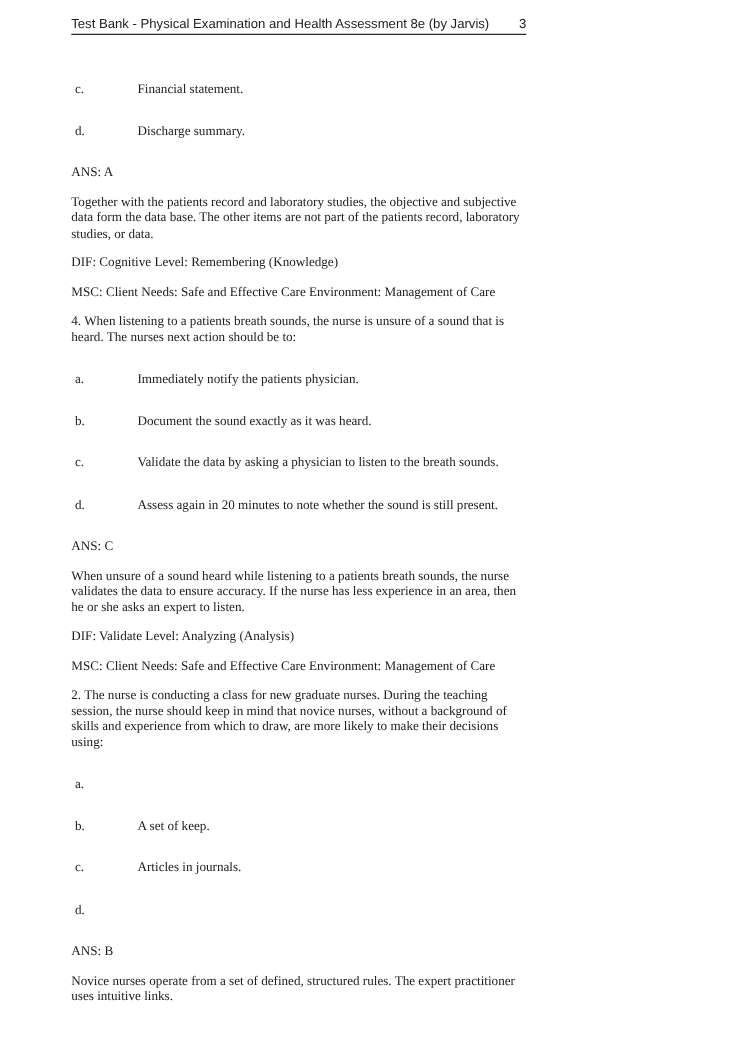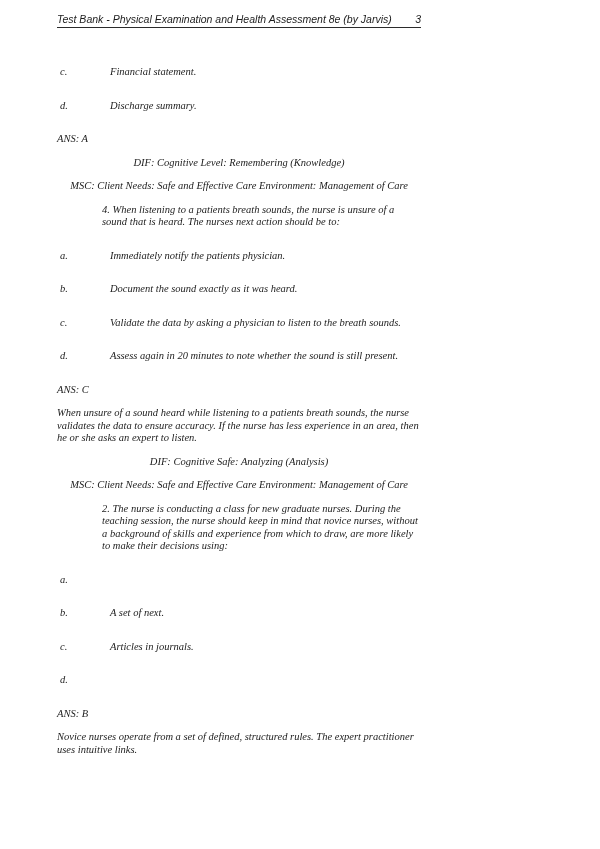--- a/index.html
+++ b/index.html
@@ -7,21 +7,20 @@
   .page {
     width: 476px;
     height: 849px;
     background: #ffffff;
     position: relative;
     overflow: hidden;
     font-family: "Liberation Serif", serif;
     font-size: 10.5px;
     line-height: 12.5px;
     color: #1c1c1c;
-    font-style: italic;
   }
   .header {
     position: absolute;
     top: 13px;
     left: 57px;
     right: 55px;
     display: flex;
     justify-content: space-between;
     align-items: flex-end;
     border-bottom: 1px solid #2b2b2b;
@@ -37,24 +36,24 @@
     left: 57px;
     right: 55px;
   }
   .option {
     display: flex;
     margin-bottom: 21px;
     padding-left: 3px;
   }
   .option .letter { flex: 0 0 50px; }
   .option .text { flex: 1; }
-  .stem { margin-bottom: 21px; margin-left: 45px; }
+  .stem { margin-bottom: 21px; }
   .answer { margin-bottom: 11px; }
   .feedback { margin-bottom: 11px; }
-  .meta { margin-bottom: 11px; text-align: center; }
+  .meta { margin-bottom: 11px; }
 </style>
 </head>
 <body>
 
 <div class="page">
 
   <div class="header">
     <span>Test Bank - Physical Examination and Health Assessment 8e (by Jarvis)</span>
     <span>3</span>
   </div>
@@ -64,20 +63,21 @@
     <div>
       <div class="option">
         <span class="letter">c.</span>
         <span class="text">Financial statement.</span>
       </div>
       <div class="option">
         <span class="letter">d.</span>
         <span class="text">Discharge summary.</span>
       </div>
       <div class="answer">ANS: A</div>
+      <div class="feedback">Together with the patients record and laboratory studies, the objective and subjective data form the data base. The other items are not part of the patients record, laboratory studies, or data.</div>
       <div class="meta">DIF: Cognitive Level: Remembering (Knowledge)</div>
       <div class="meta">MSC: Client Needs: Safe and Effective Care Environment: Management of Care</div>
     </div>
 
     <div>
       <div class="stem">4. When listening to a patients breath sounds, the nurse is unsure of a sound that is heard. The nurses next action should be to:</div>
       <div class="option">
         <span class="letter">a.</span>
         <span class="text">Immediately notify the patients physician.</span>
       </div>
@@ -88,32 +88,32 @@
       <div class="option">
         <span class="letter">c.</span>
         <span class="text">Validate the data by asking a physician to listen to the breath sounds.</span>
       </div>
       <div class="option">
         <span class="letter">d.</span>
         <span class="text">Assess again in 20 minutes to note whether the sound is still present.</span>
       </div>
       <div class="answer">ANS: C</div>
       <div class="feedback">When unsure of a sound heard while listening to a patients breath sounds, the nurse validates the data to ensure accuracy. If the nurse has less experience in an area, then he or she asks an expert to listen.</div>
-      <div class="meta">DIF: Cognitive Safe: Analyzing (Analysis)</div>
+      <div class="meta">DIF: Validate Level: Analyzing (Analysis)</div>
       <div class="meta">MSC: Client Needs: Safe and Effective Care Environment: Management of Care</div>
     </div>
 
     <div>
       <div class="stem">2. The nurse is conducting a class for new graduate nurses. During the teaching session, the nurse should keep in mind that novice nurses, without a background of skills and experience from which to draw, are more likely to make their decisions using:</div>
       <div class="option">
         <span class="letter">a.</span>
       </div>
       <div class="option">
         <span class="letter">b.</span>
-        <span class="text">A set of next.</span>
+        <span class="text">A set of keep.</span>
       </div>
       <div class="option">
         <span class="letter">c.</span>
         <span class="text">Articles in journals.</span>
       </div>
       <div class="option">
         <span class="letter">d.</span>
       </div>
       <div class="answer">ANS: B</div>
       <div class="feedback">Novice nurses operate from a set of defined, structured rules. The expert practitioner uses intuitive links.</div>

